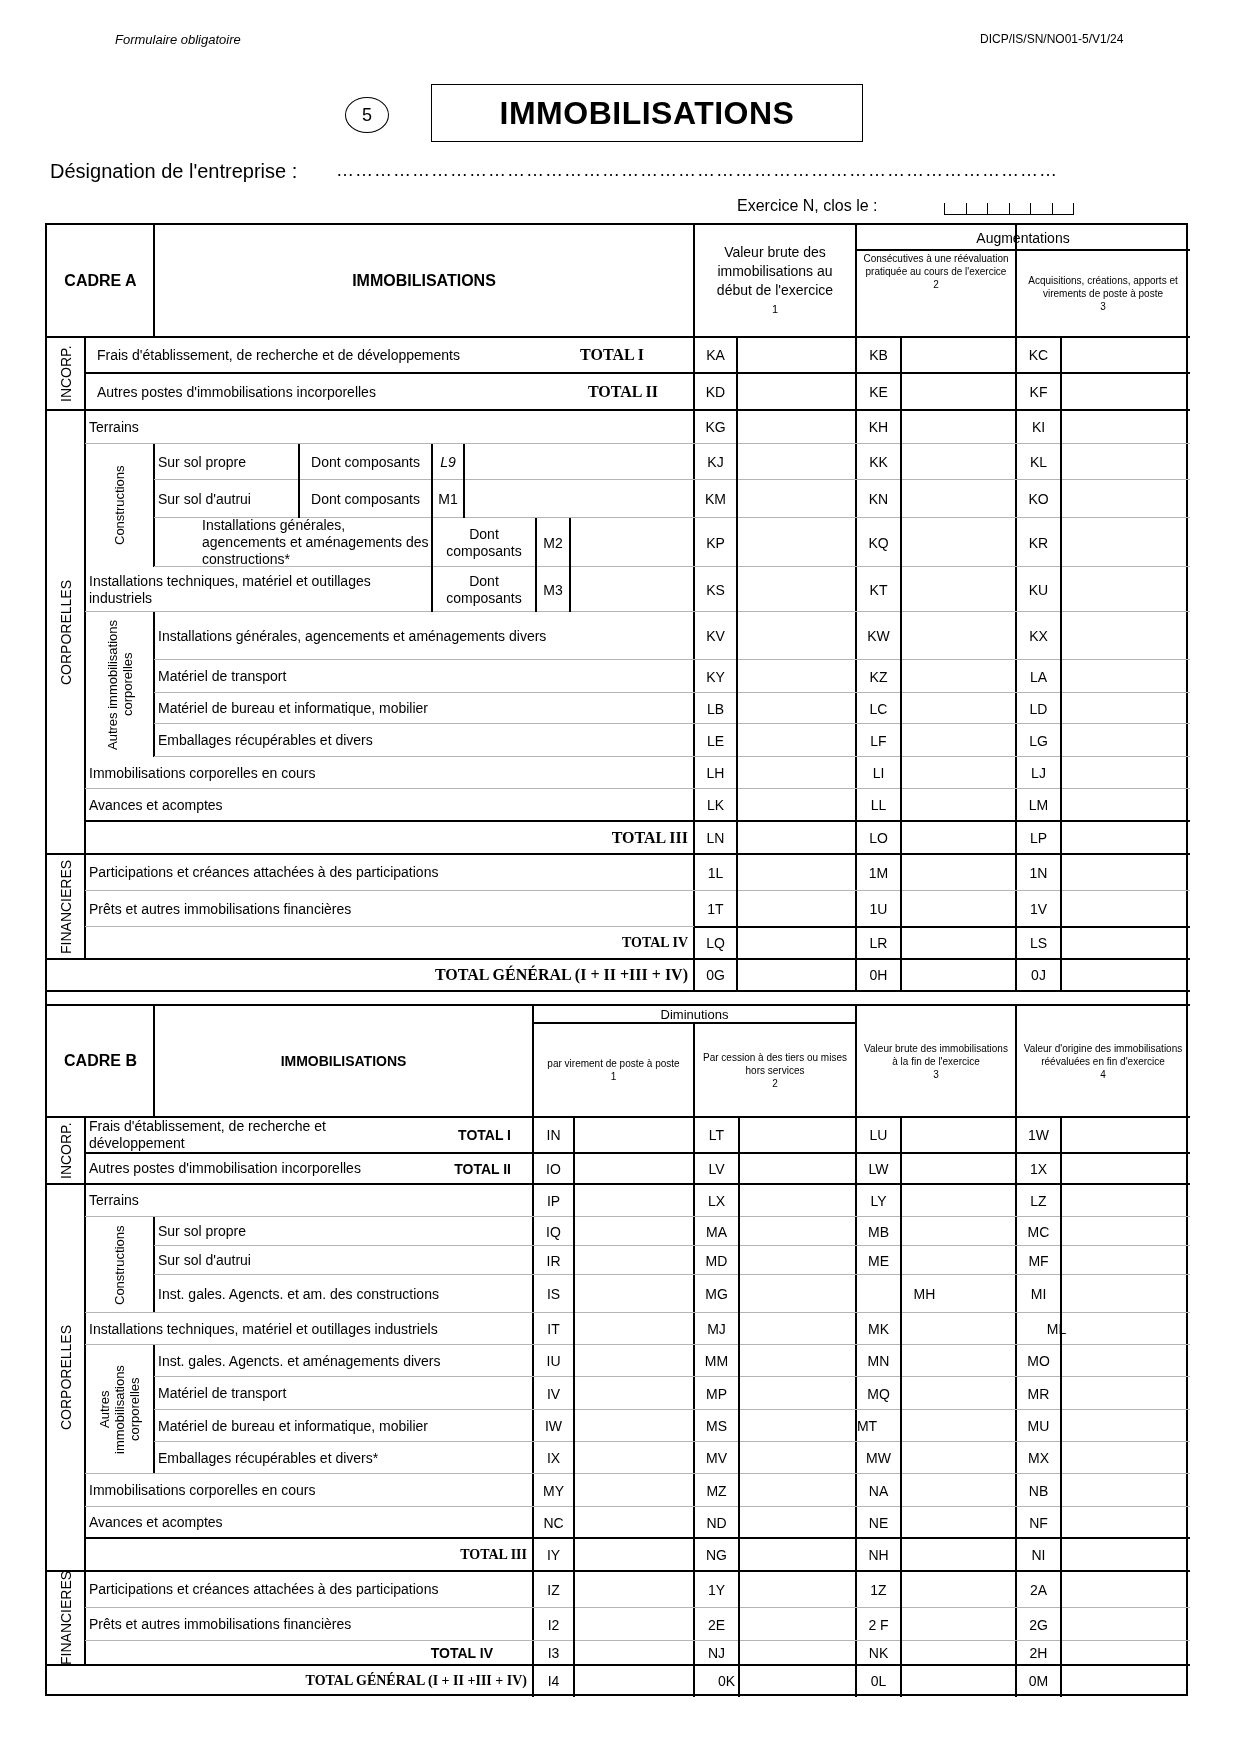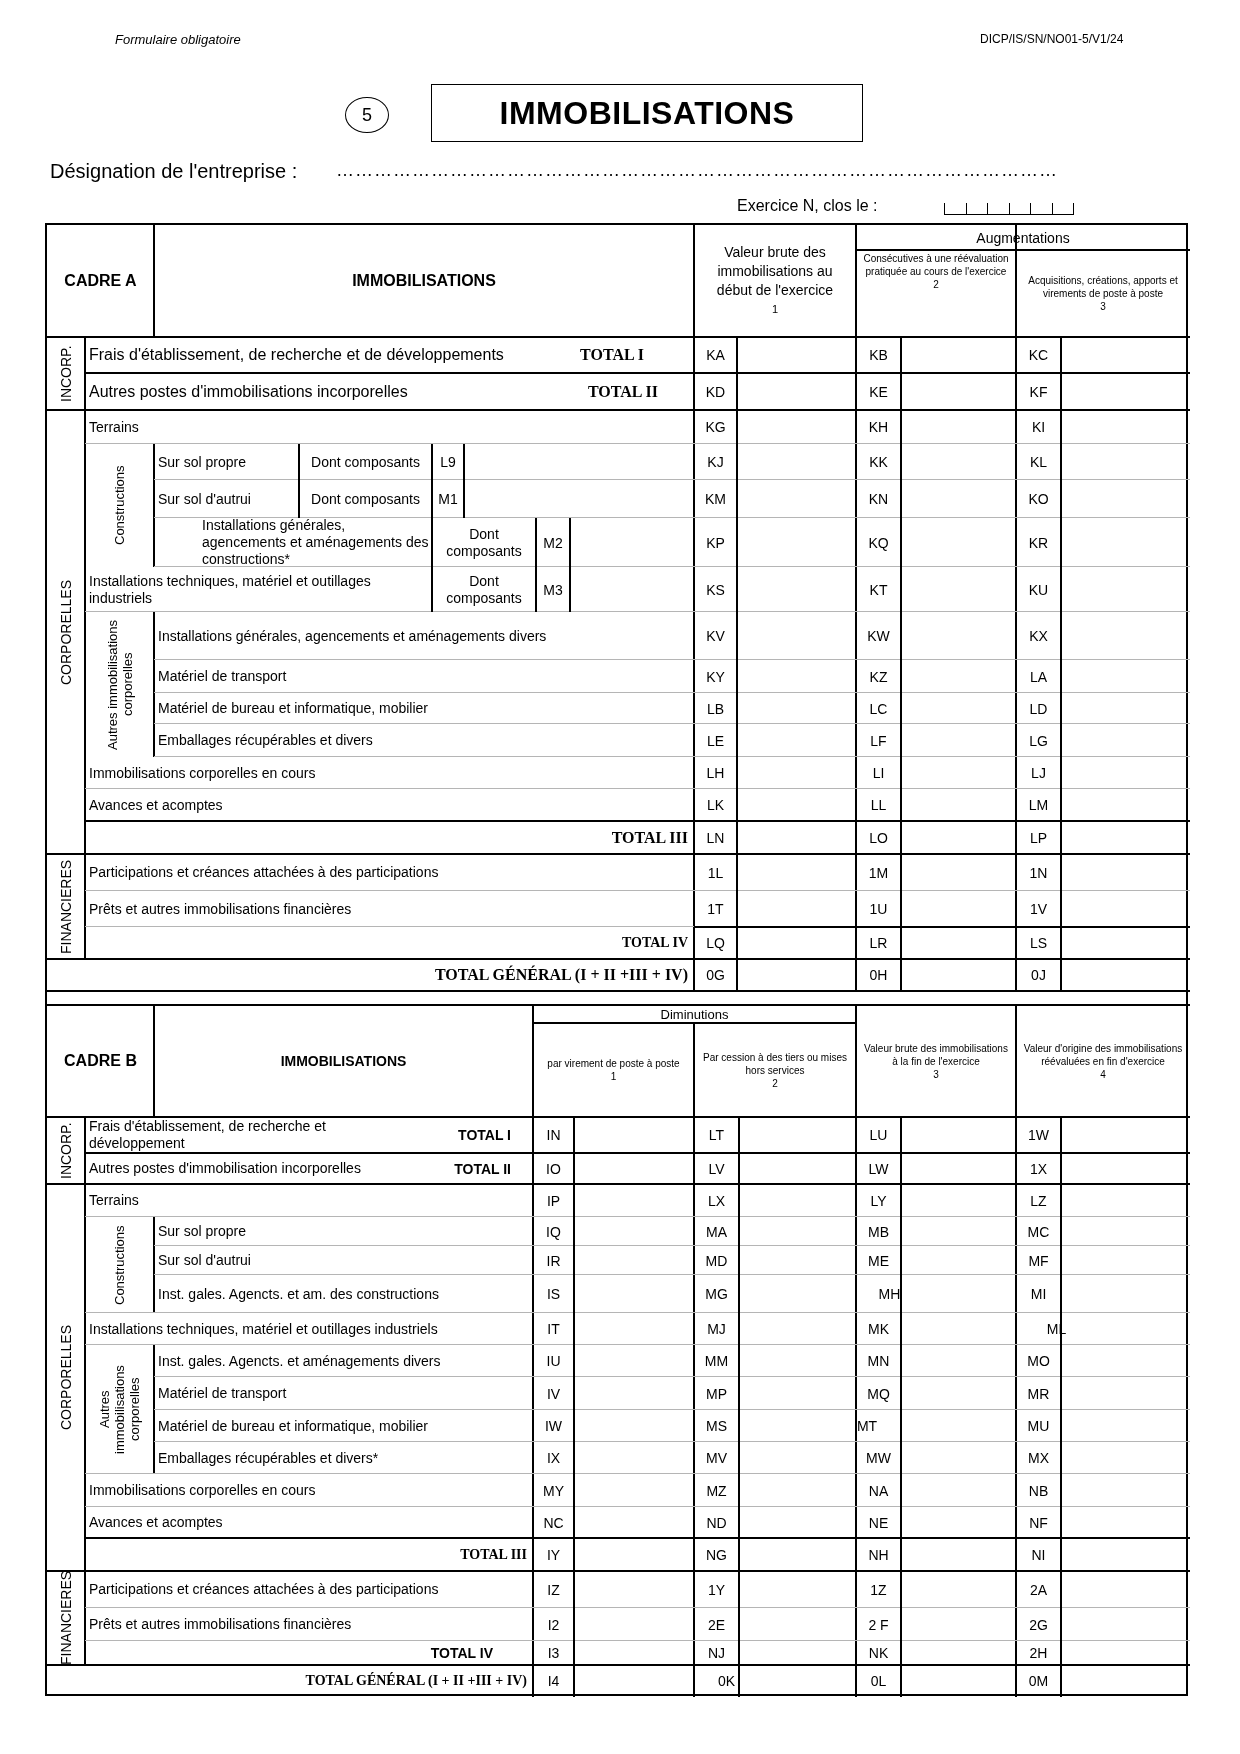--- a/index.html
+++ b/index.html
@@ -18,21 +18,21 @@
 
   .table{left:45px;top:223px;width:1143px;height:1473px;border:2px solid #000;}
   .ln{position:absolute;background:#000;}
   .h{height:2px;}
   .hl{height:1px;background:#b5b5b5;}
   .v{width:2px;}
   .cell{position:absolute;box-sizing:border-box;display:flex;align-items:center;}
   .c{justify-content:center;text-align:center;}
   .r{justify-content:flex-end;text-align:right;padding-right:6px;}
   .lbl{font-size:14px;line-height:17px;padding-left:4px;}
-  .lbl-lg{font-size:16px;padding-left:4px;}
+  .lbl-lg{font-size:14px;padding-left:12px;}
   .code{font-size:14px;justify-content:center;}
   .bold{font-weight:bold;}
   .serif{font-family:"Liberation Serif",serif;font-weight:bold;font-size:16px;}
   .tiny{font-size:10px;line-height:13px;}
   .vert{writing-mode:vertical-rl;transform:rotate(180deg);font-size:14px;}
   .vert-sm{writing-mode:vertical-rl;transform:rotate(180deg);font-size:13px;line-height:15px;text-align:center;}
   .input{position:absolute;box-sizing:border-box;}
 </style>
 </head>
 <body>
@@ -132,21 +132,21 @@
     <div class="input" style="left: 1014px; top: 148px; width: 129px; height: 37px;"></div>
     <div class="cell lbl" style="left: 38px; top: 185px; width: 609px; height: 34px;">Terrains</div>
     <div class="cell code" style="left: 647px; top: 185px; width: 43px; height: 34px;">KG</div>
     <div class="input" style="left: 690px; top: 185px; width: 119px; height: 34px;"></div>
     <div class="cell code" style="left: 809px; top: 185px; width: 45px; height: 34px;">KH</div>
     <div class="input" style="left: 854px; top: 185px; width: 115px; height: 34px;"></div>
     <div class="cell code" style="left: 969px; top: 185px; width: 45px; height: 34px;">KI</div>
     <div class="input" style="left: 1014px; top: 185px; width: 129px; height: 34px;"></div>
     <div class="cell lbl" style="left: 107px; top: 219px; width: 145px; height: 36px;">Sur sol propre</div>
     <div class="cell c lbl" style="left: 252px; top: 219px; width: 133px; height: 36px; padding-left: 0px;">Dont composants</div>
-    <div class="cell code" style="left: 385px; top: 219px; width: 32px; height: 36px;">L9</div>
+    <div class="cell code" style="left: 385px; top: 219px; width: 32px; height: 36px; font-style: italic;">L9</div>
     <div class="input" style="left: 417px; top: 219px; width: 230px; height: 36px;"></div>
     <div class="cell code" style="left: 647px; top: 219px; width: 43px; height: 36px;">KJ</div>
     <div class="input" style="left: 690px; top: 219px; width: 119px; height: 36px;"></div>
     <div class="cell code" style="left: 809px; top: 219px; width: 45px; height: 36px;">KK</div>
     <div class="input" style="left: 854px; top: 219px; width: 115px; height: 36px;"></div>
     <div class="cell code" style="left: 969px; top: 219px; width: 45px; height: 36px;">KL</div>
     <div class="input" style="left: 1014px; top: 219px; width: 129px; height: 36px;"></div>
     <div class="cell lbl" style="left: 107px; top: 255px; width: 145px; height: 38px;">Sur sol d'autrui</div>
     <div class="cell c lbl" style="left: 252px; top: 255px; width: 133px; height: 38px; padding-left: 0px;">Dont composants</div>
     <div class="cell code" style="left: 385px; top: 255px; width: 32px; height: 38px;">M1</div>
@@ -357,21 +357,21 @@
     <div class="input" style="left: 692px; top: 1021px; width: 117px; height: 29px;"></div>
     <div class="cell code" style="left: 809px; top: 1021px; width: 45px; height: 29px;">ME</div>
     <div class="input" style="left: 854px; top: 1021px; width: 115px; height: 29px;"></div>
     <div class="cell code" style="left: 969px; top: 1021px; width: 45px; height: 29px;">MF</div>
     <div class="input" style="left: 1014px; top: 1021px; width: 129px; height: 29px;"></div>
     <div class="cell lbl" style="left: 107px; top: 1050px; width: 379px; height: 38px;">Inst. gales. Agencts. et am. des constructions</div>
     <div class="cell code" style="left: 486px; top: 1050px; width: 41px; height: 38px;">IS</div>
     <div class="input" style="left: 527px; top: 1050px; width: 120px; height: 38px;"></div>
     <div class="cell code" style="left: 647px; top: 1050px; width: 45px; height: 38px;">MG</div>
     <div class="input" style="left: 692px; top: 1050px; width: 117px; height: 38px;"></div>
-    <div class="cell code" style="left: 820px; top: 1050px; width: 45px; height: 38px;">MH</div>
+    <div class="cell code" style="left: 855px; top: 1050px; width: 45px; height: 38px;">MH</div>
     <div class="input" style="left: 854px; top: 1050px; width: 115px; height: 38px;"></div>
     <div class="cell code" style="left: 969px; top: 1050px; width: 45px; height: 38px;">MI</div>
     <div class="input" style="left: 1014px; top: 1050px; width: 129px; height: 38px;"></div>
     <div class="cell lbl" style="left: 38px; top: 1088px; width: 448px; height: 32px;">Installations techniques, matériel et outillages industriels</div>
     <div class="cell code" style="left: 486px; top: 1088px; width: 41px; height: 32px;">IT</div>
     <div class="input" style="left: 527px; top: 1088px; width: 120px; height: 32px;"></div>
     <div class="cell code" style="left: 647px; top: 1088px; width: 45px; height: 32px;">MJ</div>
     <div class="input" style="left: 692px; top: 1088px; width: 117px; height: 32px;"></div>
     <div class="cell code" style="left: 809px; top: 1088px; width: 45px; height: 32px;">MK</div>
     <div class="input" style="left: 854px; top: 1088px; width: 115px; height: 32px;"></div>

